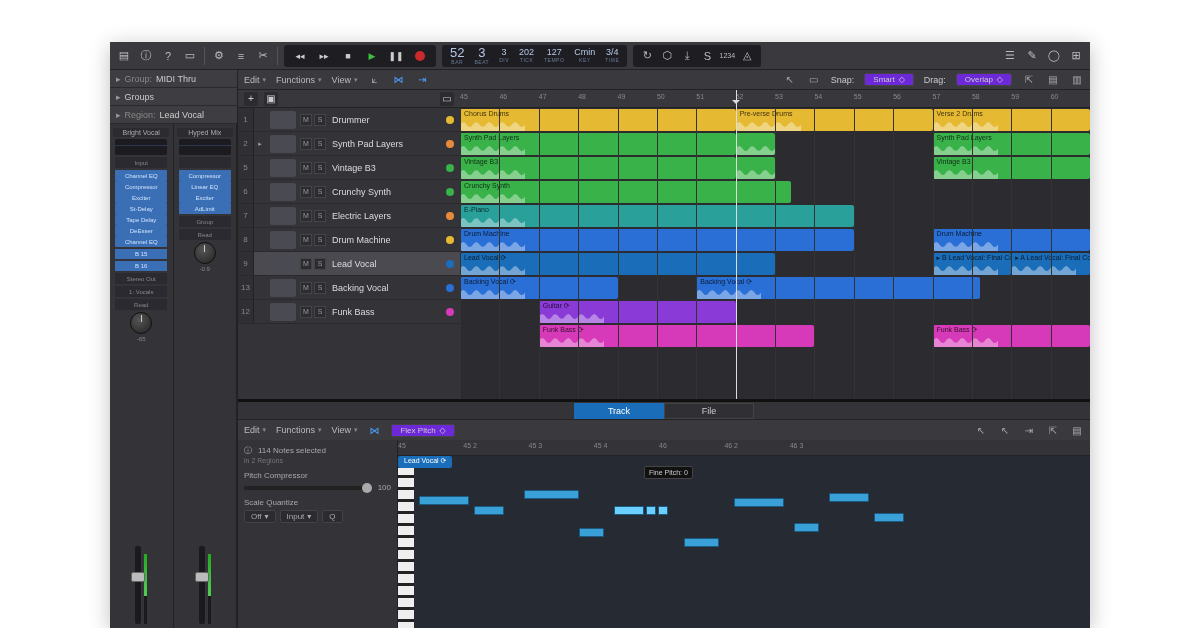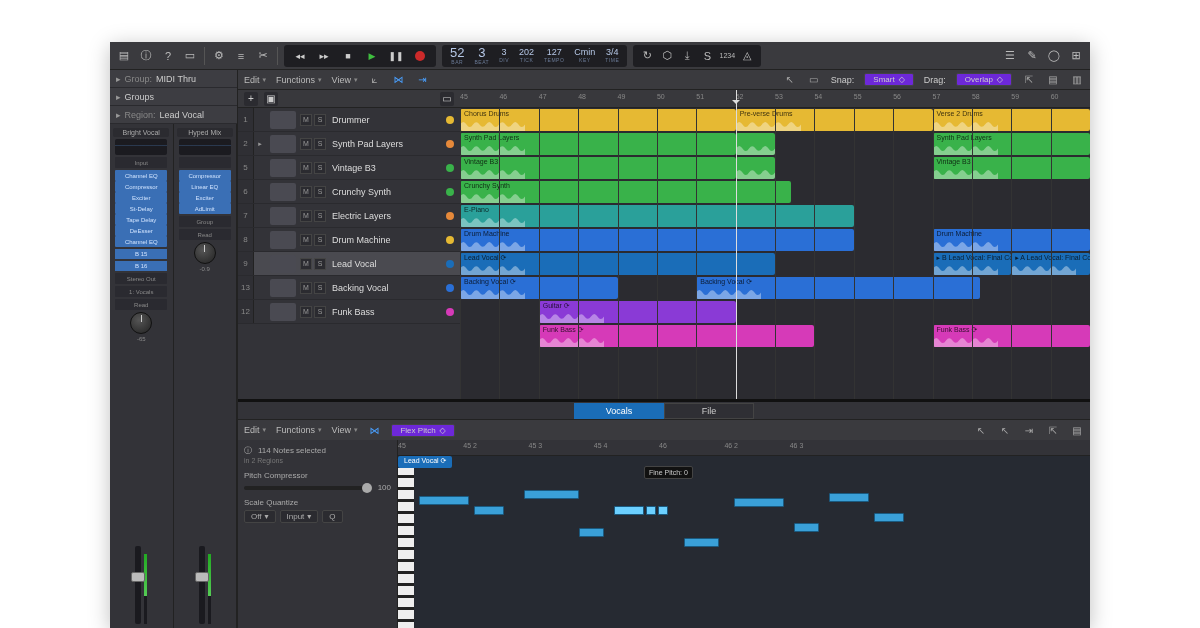--- a/index.html
+++ b/index.html
@@ -560,21 +560,21 @@
             <div class="grid-v" style="left: 433.125px;"></div>
             <div class="grid-v" style="left: 472.5px;"></div>
             <div class="grid-v" style="left: 511.875px;"></div>
             <div class="grid-v" style="left: 551.25px;"></div>
             <div class="grid-v" style="left: 590.625px;"></div>
           </div>
       </div>
 
       <div class="editor">
         <div class="ed-tabs">
-          <div class="ed-tab active">Vocals</div>
+          <div class="ed-tab active">Track</div>
           <div class="ed-tab">File</div>
         </div>
         <div class="ed-funcbar">
           <div class="menu">
               <span>Edit</span>
               <span class="dd">▾</span>
             </div>
           <div class="menu">
               <span>Functions</span>
               <span class="dd">▾</span>

